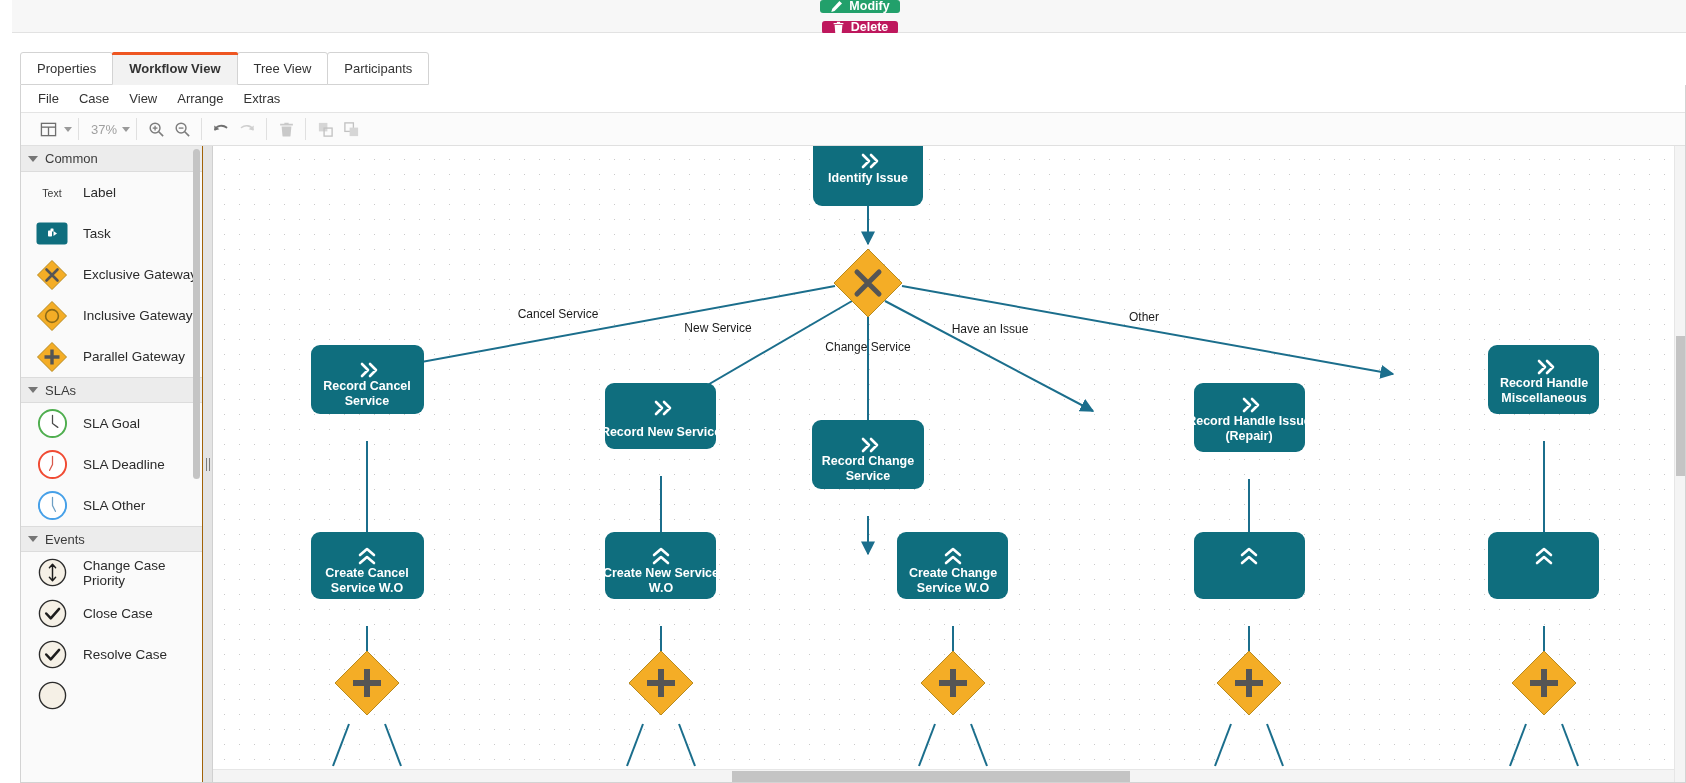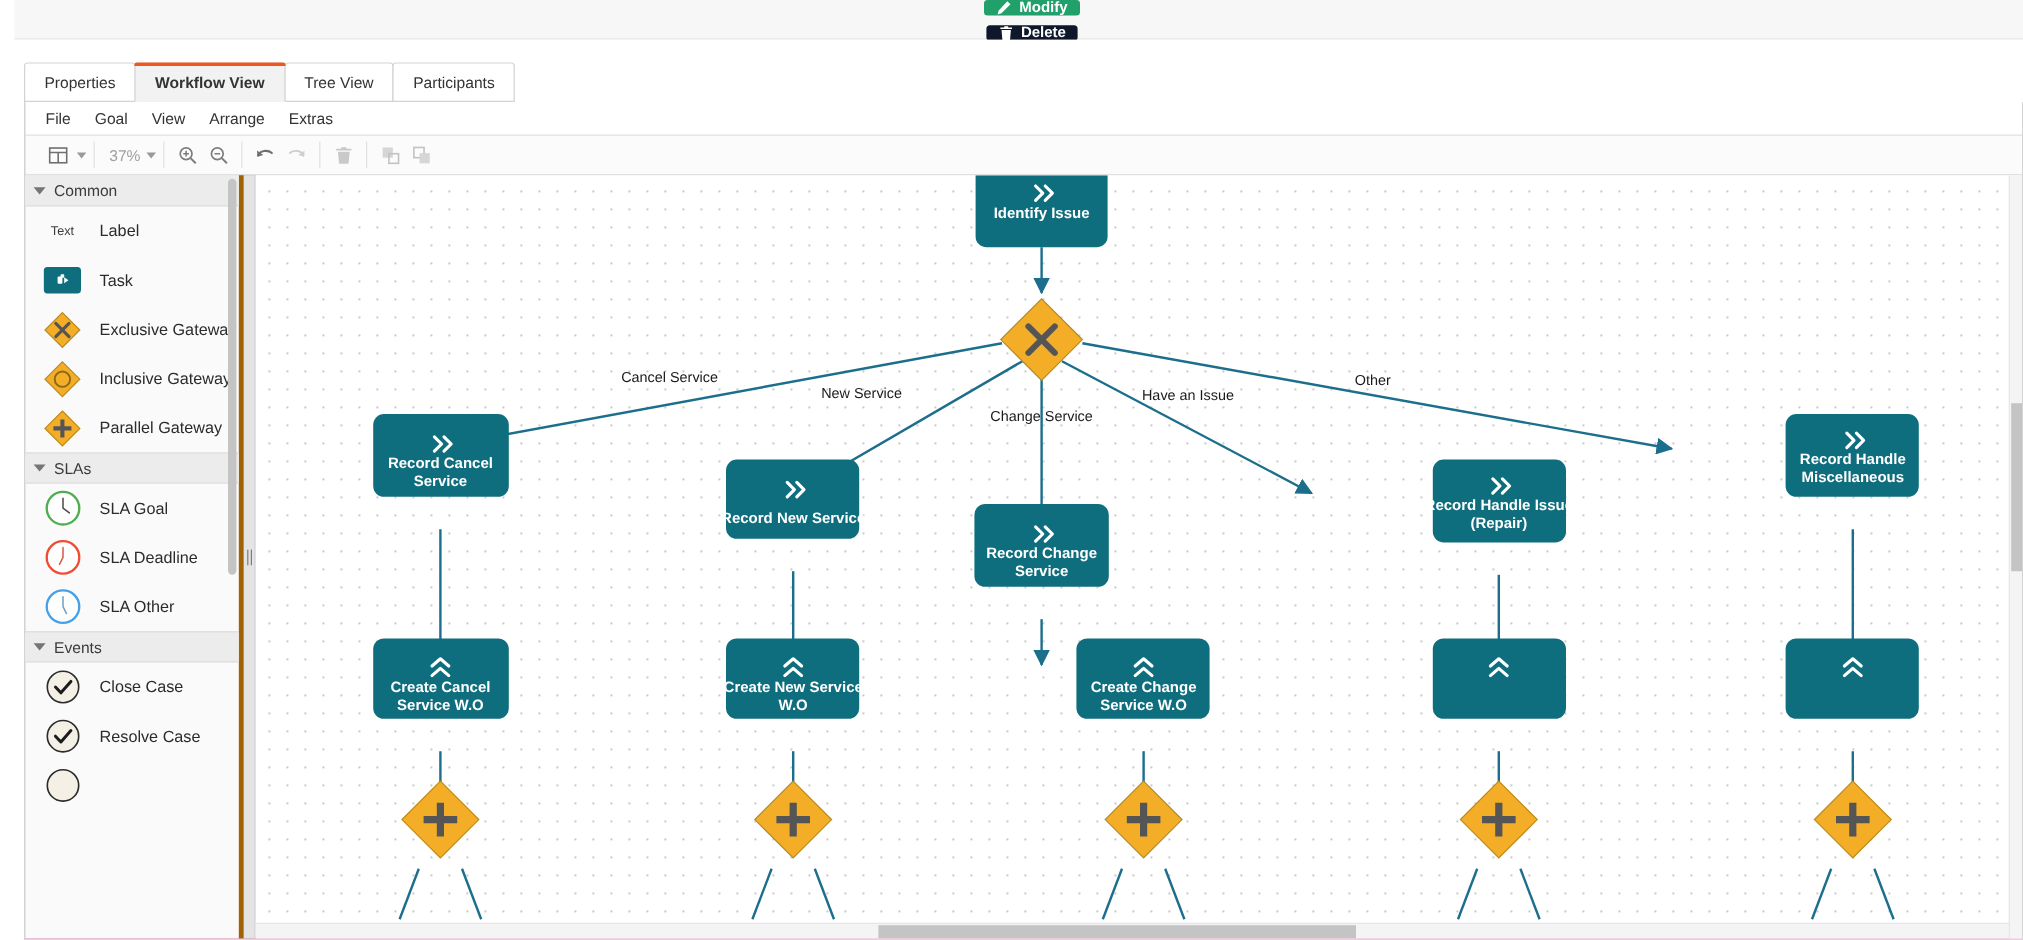--- a/index.html
+++ b/index.html
@@ -26,21 +26,21 @@
   }
   .btn {
     display: inline-flex; align-items: center; gap: 6px;
     height: 22px; padding: 0 10px;
     border: none; border-radius: 3px;
     color: #ffffff; font-size: 12.5px; font-weight: bold;
     font-family: "Liberation Sans", sans-serif;
     cursor: pointer; line-height: 1;
   }
   .btn-modify { background: #22a06b; }
-  .btn-delete { background: #0f172a; }
+  .btn-delete { background: #be185d; }
   .btn svg { display: block; }
 
   
   .tabstrip {
     position: absolute; left: 0; top: 33px;
     width: 1686px; height: 52px;
     background: #ffffff;
     display: flex; align-items: flex-end;
     padding-left: 20px;
   }
@@ -118,21 +118,21 @@
   .editor-body {
     position: relative;
     height: 636px;
     display: flex;
   }
 
   .palette {
     position: relative;
     width: 182px;
     background: #fafafa;
-    border-right: 4px solid #a16207;
+    border-right: 1px solid #a16207;
     overflow: hidden;
   }
   .pal-scroll {
     position: absolute; right: 2px; top: 3px;
     width: 7px; height: 330px;
     background: #c4c4c4; border-radius: 4px;
   }
   .pal-section-hd {
     height: 26px; background: #ececec;
     border-top: 1px solid #dcdcdc; border-bottom: 1px solid #dcdcdc;
@@ -231,21 +231,21 @@
     </div>
     <div class="tab">
       <span>Participants</span>
     </div>
   </div>
 
   <div class="editor">
 
     <div class="menubar">
       <div class="menu-item">File</div>
-      <div class="menu-item">Goal</div>
+      <div class="menu-item">Case</div>
       <div class="menu-item">View</div>
       <div class="menu-item">Arrange</div>
       <div class="menu-item">Extras</div>
     </div>
 
     <div class="toolbar">
       <div class="tb-group">
         <div class="tb-btn">
           <svg width="17" height="17" viewBox="0 0 18 18">
             <rect x="1.5" y="2.5" width="15" height="13" fill="none" stroke="#6f6f6f" stroke-width="1.4"></rect>
@@ -412,20 +412,29 @@
             </svg>
           </span>
           <span class="pal-lbl">SLA Other</span>
         </div>
 
         <div class="pal-section-hd">
           <span class="tri"></span>
           <span>Events</span>
         </div>
 
+        <div class="pal-item">
+          <span class="pal-ico">
+            <svg width="31" height="31" viewBox="0 0 32 32">
+              <circle cx="16" cy="16" r="13.5" fill="#f5f0e6" stroke="#2b2b2b" stroke-width="1.4"></circle>
+              <path d="M16 8 V24 M12.8 11 L16 7.6 L19.2 11 M12.8 21 L16 24.4 L19.2 21" fill="none" stroke="#1c1c1c" stroke-width="1.5" stroke-linecap="round" stroke-linejoin="round"></path>
+            </svg>
+          </span>
+          <span class="pal-lbl">Change Case Priority</span>
+        </div>
 
         <div class="pal-item">
           <span class="pal-ico">
             <svg width="31" height="31" viewBox="0 0 32 32">
               <circle cx="16" cy="16" r="13.5" fill="#f5f0e6" stroke="#2b2b2b" stroke-width="1.4"></circle>
               <path d="M9.5 16 L14.2 21 L22.8 11.2" fill="none" stroke="#1c1c1c" stroke-width="2.6" stroke-linecap="round" stroke-linejoin="round"></path>
             </svg>
           </span>
           <span class="pal-lbl">Close Case</span>
         </div>

